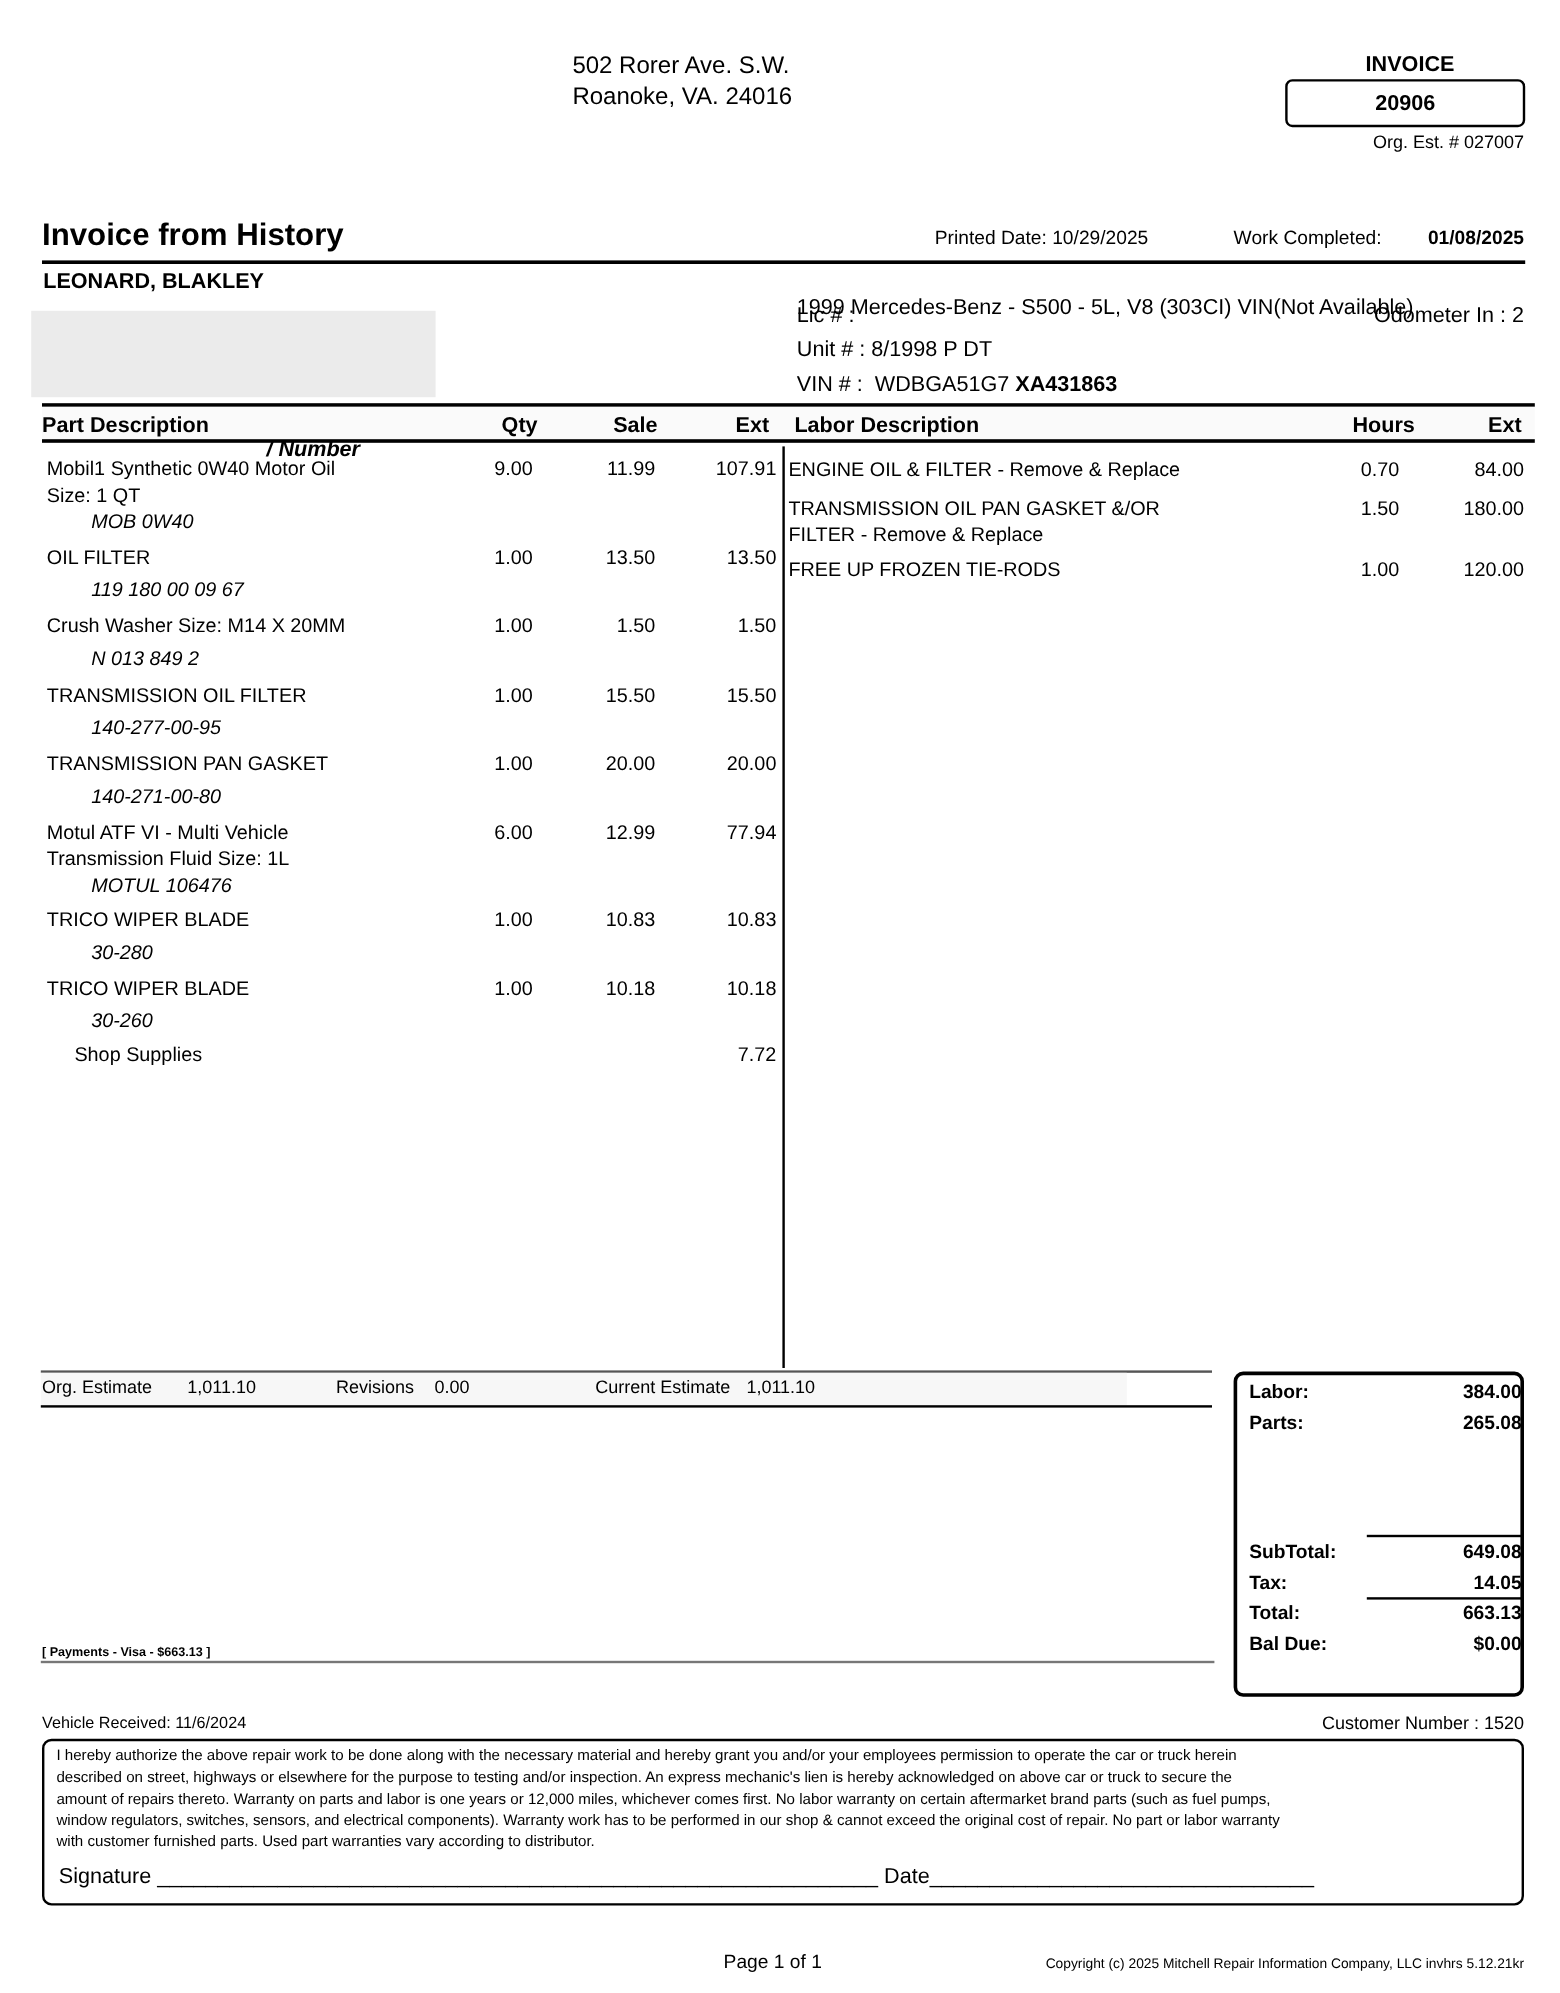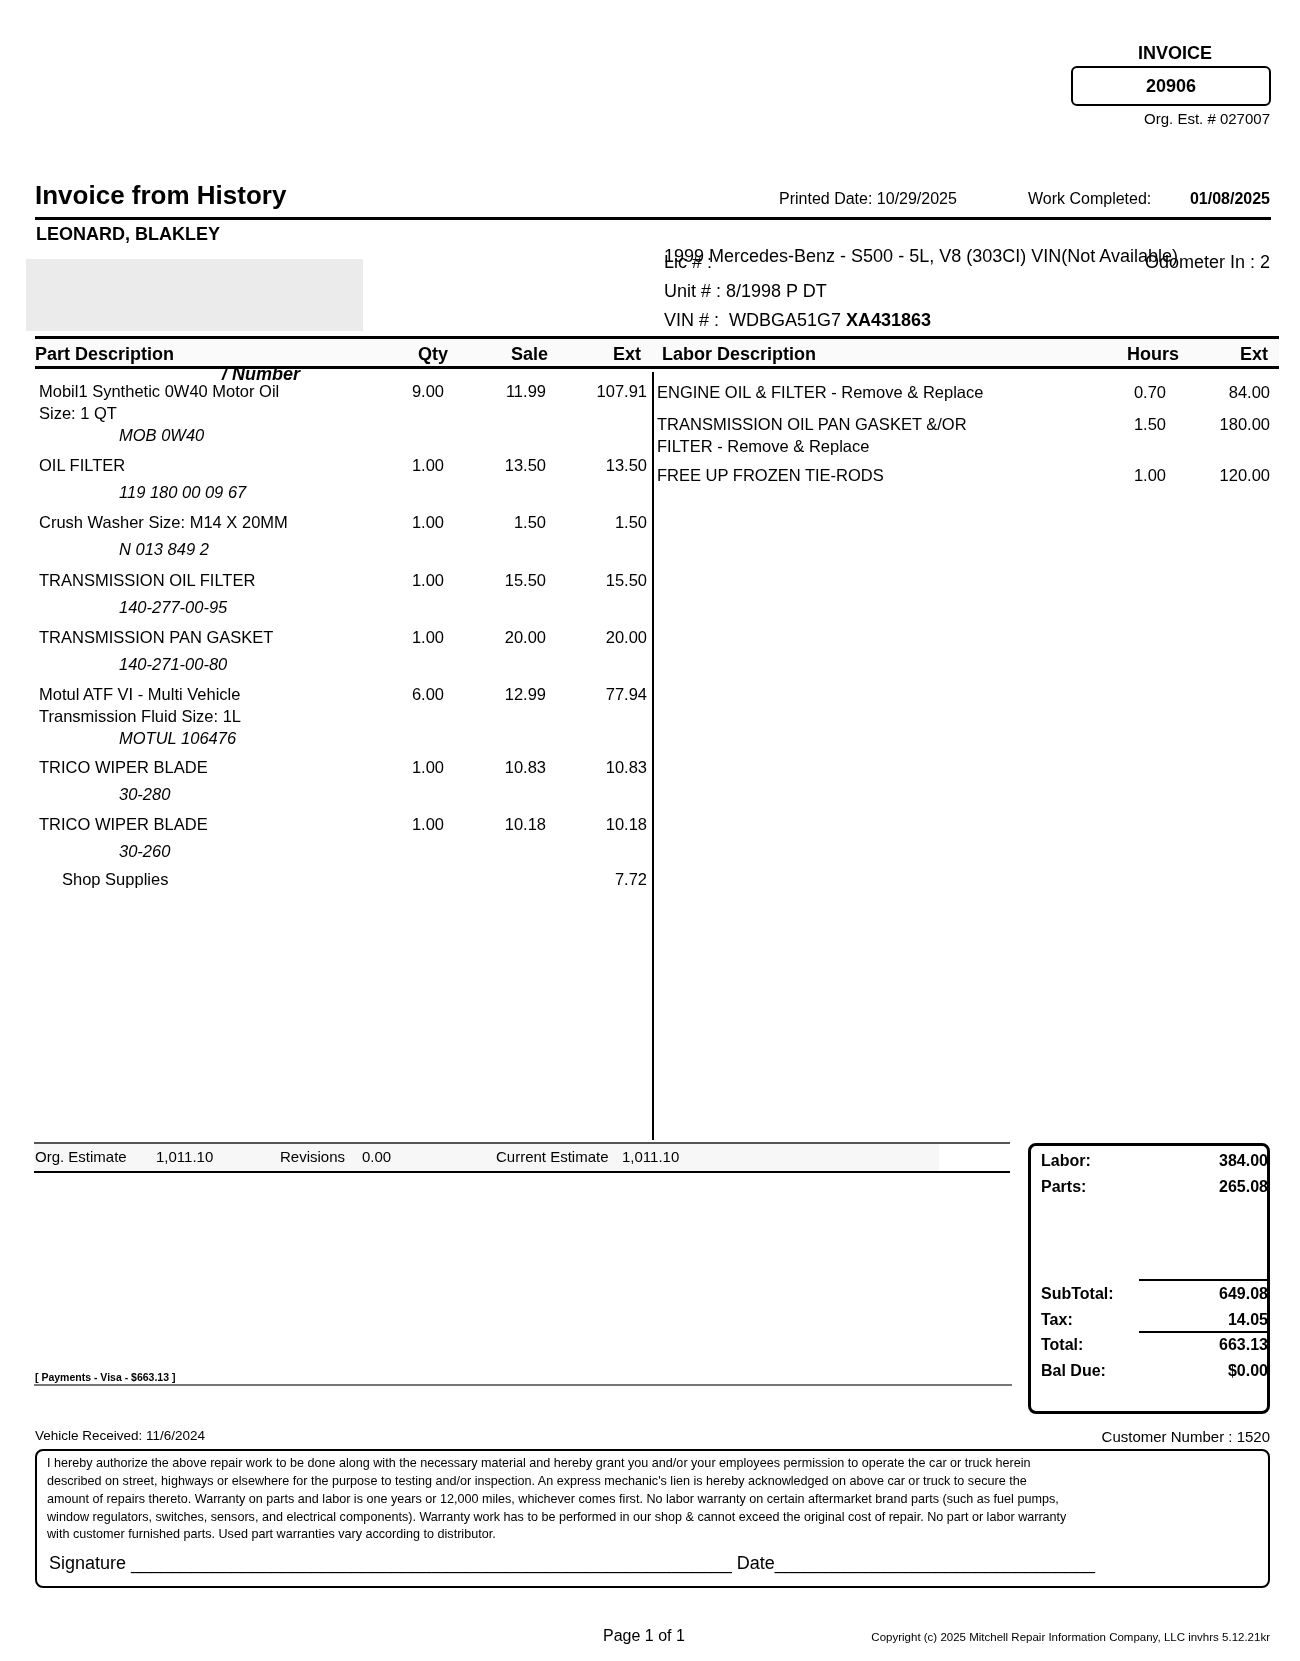--- a/index.html
+++ b/index.html
@@ -31,21 +31,21 @@
 
   
   .th-rule1 { left: 35px; top: 336px; width: 1244px; height: 3px; background: #000; }
   .th-bg { left: 35px; top: 339px; width: 1244px; height: 27px; background: #fafafa; }
   .th-rule2 { left: 35px; top: 366px; width: 1244px; height: 3px; background: #000; }
   .th { top: 344px; font-size: 18px; font-weight: bold; }
   .divider { left: 652px; top: 372px; width: 1.5px; height: 768px; background: #000; }
 
   
   .p { font-size: 16.5px; }
-  .pnum { font-style: italic; font-size: 16.5px; margin-left: 43px; }
+  .pnum { font-style: italic; font-size: 16.5px; }
   .num { text-align: right; font-size: 16.5px; }
 
   
   .est-rule1 { left: 34px; top: 1142px; width: 976px; height: 2px; background: #555; }
   .est-bg { left: 34px; top: 1144px; width: 905px; height: 27px; background: #f7f7f7; }
   .est-rule2 { left: 34px; top: 1171px; width: 976px; height: 2px; background: #000; }
   .est { top: 1148px; font-size: 15px; }
 
   .pay-text { left: 35px; top: 1371px; font-size: 10.5px; font-weight: bold; }
   .pay-rule { left: 34px; top: 1384px; width: 978px; height: 2px; background: #777; }
@@ -62,20 +62,22 @@
   .disc { left: 47px; font-size: 12.6px; }
   .sig { left: 49px; top: 1553px; font-size: 18px; }
 
   .page { left: 603px; top: 1627px; font-size: 16px; }
   .copy { right: 30px; top: 1631px; font-size: 11.5px; }
 </style>
 </head>
 <body>
 
 <div class="abs company">
+  <div>502 Rorer Ave. S.W.</div>
+  <div>Roanoke, VA.  24016</div>
 </div>
 
 <div class="abs inv-label">INVOICE</div>
 <div class="abs inv-box">20906</div>
 <div class="abs org-est">Org. Est. # 027007</div>
 
 <div class="abs title">Invoice from History</div>
 <div class="abs printed">Printed Date: 10/29/2025</div>
 <div class="abs work-comp">Work Completed:</div>
 <div class="abs work-date">01/08/2025</div>

